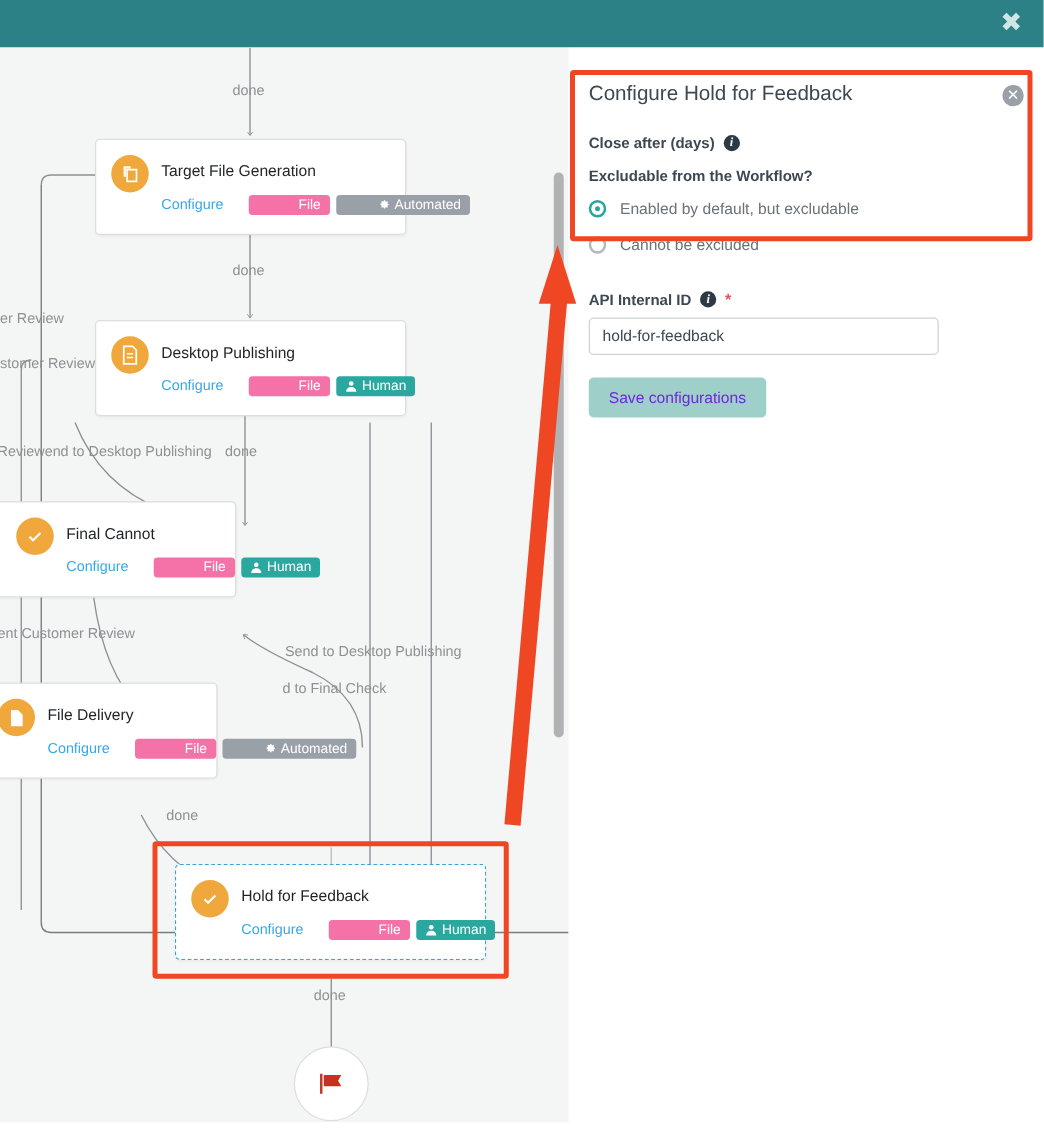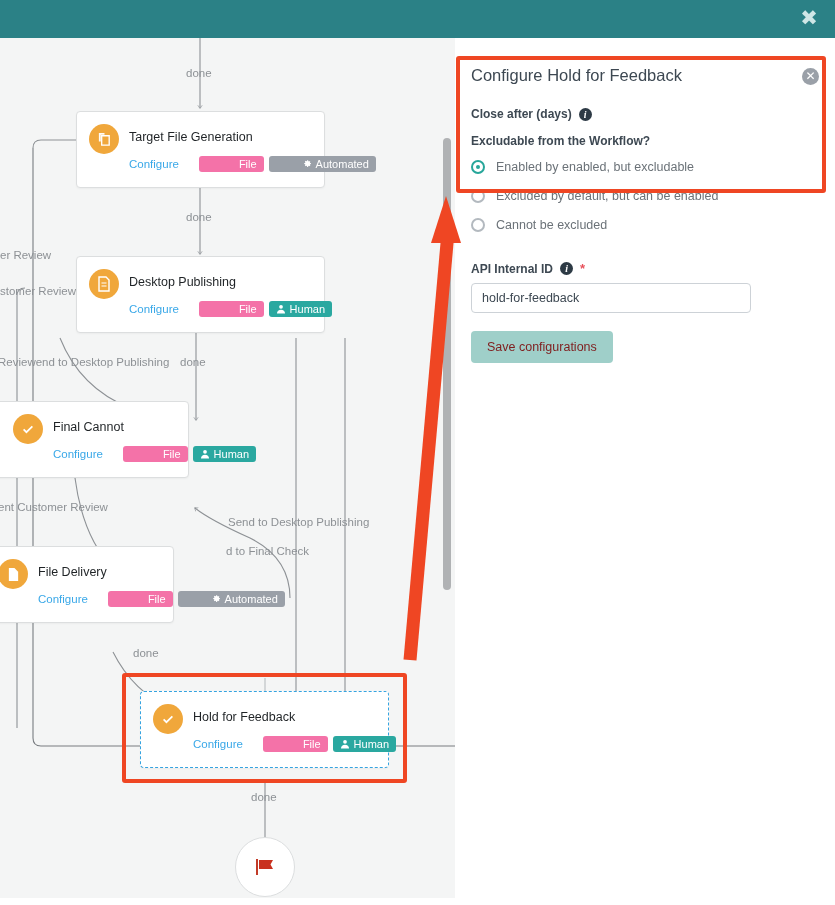--- a/index.html
+++ b/index.html
@@ -157,21 +157,21 @@
   .radio.on { border-color: #27a69a; }
   .radio.on::after {
     content: ""; position: absolute;
     left: 3px; top: 3px; width: 4px; height: 4px;
     border-radius: 50%; background: #27a69a;
   }
   .radio-label { font-size: 12.5px; color: #6b7278; }
 
   .save-btn {
     margin: 18px 0 0 16px; padding: 9px 16px;
-    background: #9fcfc9; color: #7f1d1d;
+    background: #9fcfc9; color: #6d28d9;
     border: none; border-radius: 4px;
     font-size: 12.5px; cursor: pointer;
     font-family: "Liberation Sans", sans-serif;
   }
 
   
   .anno { position: absolute; pointer-events: none; }
   .anno-box-panel {
     left: 456px; top: 56px; width: 370px; height: 137px;
     border: 4px solid #ef4623; border-radius: 3px;
@@ -380,25 +380,21 @@
         <span class="info-icon">i</span>
       </div>
     </div>
 
     
     <div class="radio-group">
       <div class="field-label" style="margin-bottom:4px">Excludable from the Workflow?</div>
 
       <div class="radio-row">
         <span class="radio on"></span>
-        <span class="radio-label">Enabled by enabled, but excludable</span>
-      </div>
-      <div class="radio-row">
-        <span class="radio"></span>
-        <span class="radio-label">Excluded by default, but can be enabled</span>
+        <span class="radio-label">Enabled by default, but excludable</span>
       </div>
       <div class="radio-row">
         <span class="radio"></span>
         <span class="radio-label">Cannot be excluded</span>
       </div>
     </div>
 
     
     <div class="field" style="margin-top:22px">
       <div class="field-label">

